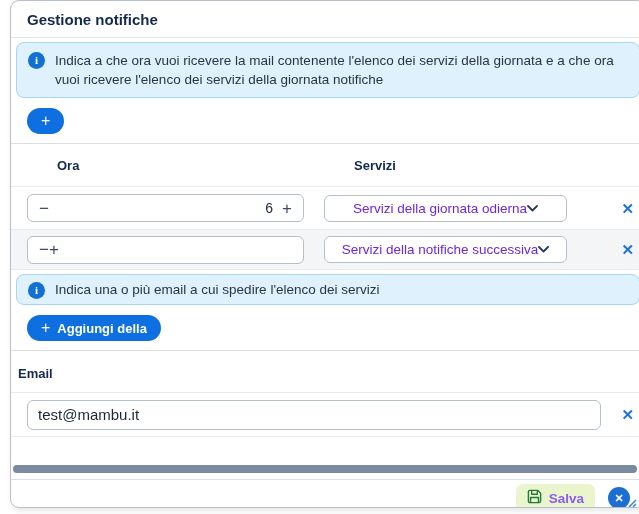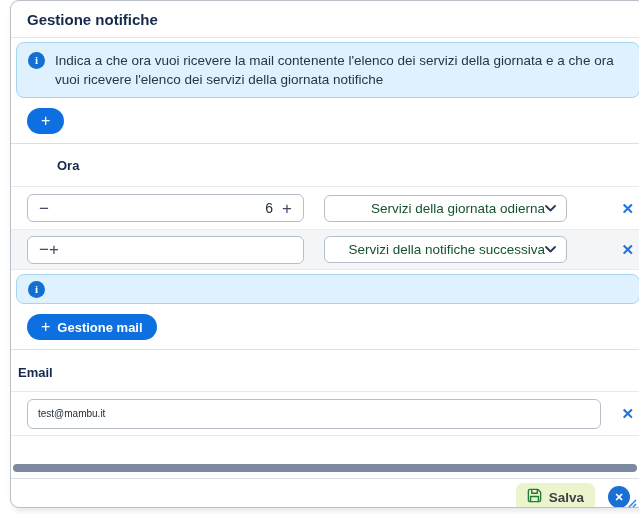--- a/index.html
+++ b/index.html
@@ -55,48 +55,48 @@
     border:1px solid #b6bec8; border-radius:6px; background:#fff; padding:0 11px;
   }
   .stepper-btn { background:none; border:none; cursor:pointer; color:#3d4a61;
     font-size:17px; line-height:1; padding:0; font-family:"Liberation Sans", sans-serif; }
   .stepper-value {
     flex:1; border:none; outline:none; text-align:right; font-size:14px;
     color:#1d2734; padding-right:9px; background:transparent; min-width:0;
     font-family:"Liberation Sans", sans-serif;
   }
   .select {
-    display:flex; align-items:center; justify-content:flex-end;
+    display:flex; align-items:center; justify-content:center;
     width:100%; height:27px; border:1px solid #b6bec8; border-radius:6px;
-    background:#fff; padding:0 10px; font-size:13.5px; color:#14532d; cursor:pointer;
+    background:#fff; padding:0 10px; font-size:13.5px; color:#6d28d9; cursor:pointer;
   }
   .chevron { display:flex; }
   .x-btn { background:none; border:none; cursor:pointer; color:#2273d8;
     font-size:15px; font-weight:bold; line-height:1; font-family:"Liberation Sans", sans-serif; }
   
   .section-label { padding:15px 7px 11px; font-size:13px; font-weight:bold;
     color:#15294b; border-bottom:1px solid #e7eaee; }
   .email-row { display:flex; align-items:center; height:44px;
     border-bottom:1px solid #e7eaee; padding-left:16px; }
   .email-input {
     width:574px; height:30px; border:1px solid #b6bec8; border-radius:6px;
-    padding:0 10px; font-size:10px; color:#1d2734; outline:none;
+    padding:0 10px; font-size:15px; color:#1d2734; outline:none;
     font-family:"Liberation Sans", sans-serif;
   }
   .email-x { flex:1; display:flex; justify-content:flex-end; padding-right:11px; }
   
   .spacer { height:28px; }
   .hscrollbar { height:8px; background:#7b8aa0; border-radius:4px; margin:0 8px 0 2px; cursor:pointer; }
   .footer {
     border-top:1px solid #dcdfe4; margin-top:6px; height:37px;
     display:flex; align-items:center; justify-content:flex-end; gap:13px; padding-right:15px;
   }
   .save-btn {
     display:inline-flex; align-items:center; gap:7px; cursor:pointer;
-    background:#eaf5cd; color:#404040; font-size:13.5px; font-weight:bold;
+    background:#eaf5cd; color:#8b5cf6; font-size:13.5px; font-weight:bold;
     border:none; padding:5px 11px; border-radius:7px;
     font-family:"Liberation Sans", sans-serif;
   }
   .close-circle {
     width:22px; height:22px; border-radius:50%; background:#1b6fd2; border:none;
     color:#fff; font-size:11px; font-weight:bold; cursor:pointer;
     display:flex; align-items:center; justify-content:center;
     font-family:"Liberation Sans", sans-serif;
   }
   .vscroll-thumb { position:absolute; right:0px; top:148px; width:5px; height:30px;
@@ -118,20 +118,21 @@
   </div>
 
   <button class="btn-primary">
     <span class="btn-plus">+</span>
   </button>
 
   <div class="divider"></div>
 
   <div class="thead-row">
     <div class="col1 th">Ora</div>
+    <div class="col2 th">Servizi</div>
     <div class="col3"></div>
   </div>
 
   <div class="trow">
     <div class="col1">
       <div class="stepper">
         <button class="stepper-btn">−</button>
         <input class="stepper-value" value="6" style="">
         <button class="stepper-btn">+</button>
       </div>
@@ -168,25 +169,26 @@
         </span>
       </div>
     </div>
     <div class="col3">
       <button class="x-btn">✕</button>
     </div>
   </div>
 
   <div class="info-banner single">
     <span class="info-icon">i</span>
+    <span>Indica una o più email a cui spedire l'elenco dei servizi</span>
   </div>
 
   <button class="btn-primary">
     <span class="btn-plus">+</span>
-    <span>Gestione mail</span>
+    <span>Aggiungi della</span>
   </button>
 
   <div class="divider"></div>
 
   <div class="section-label">Email</div>
 
   <div class="email-row">
     <input class="email-input" value="test@mambu.it" style="">
     <div class="email-x">
       <button class="x-btn">✕</button>

